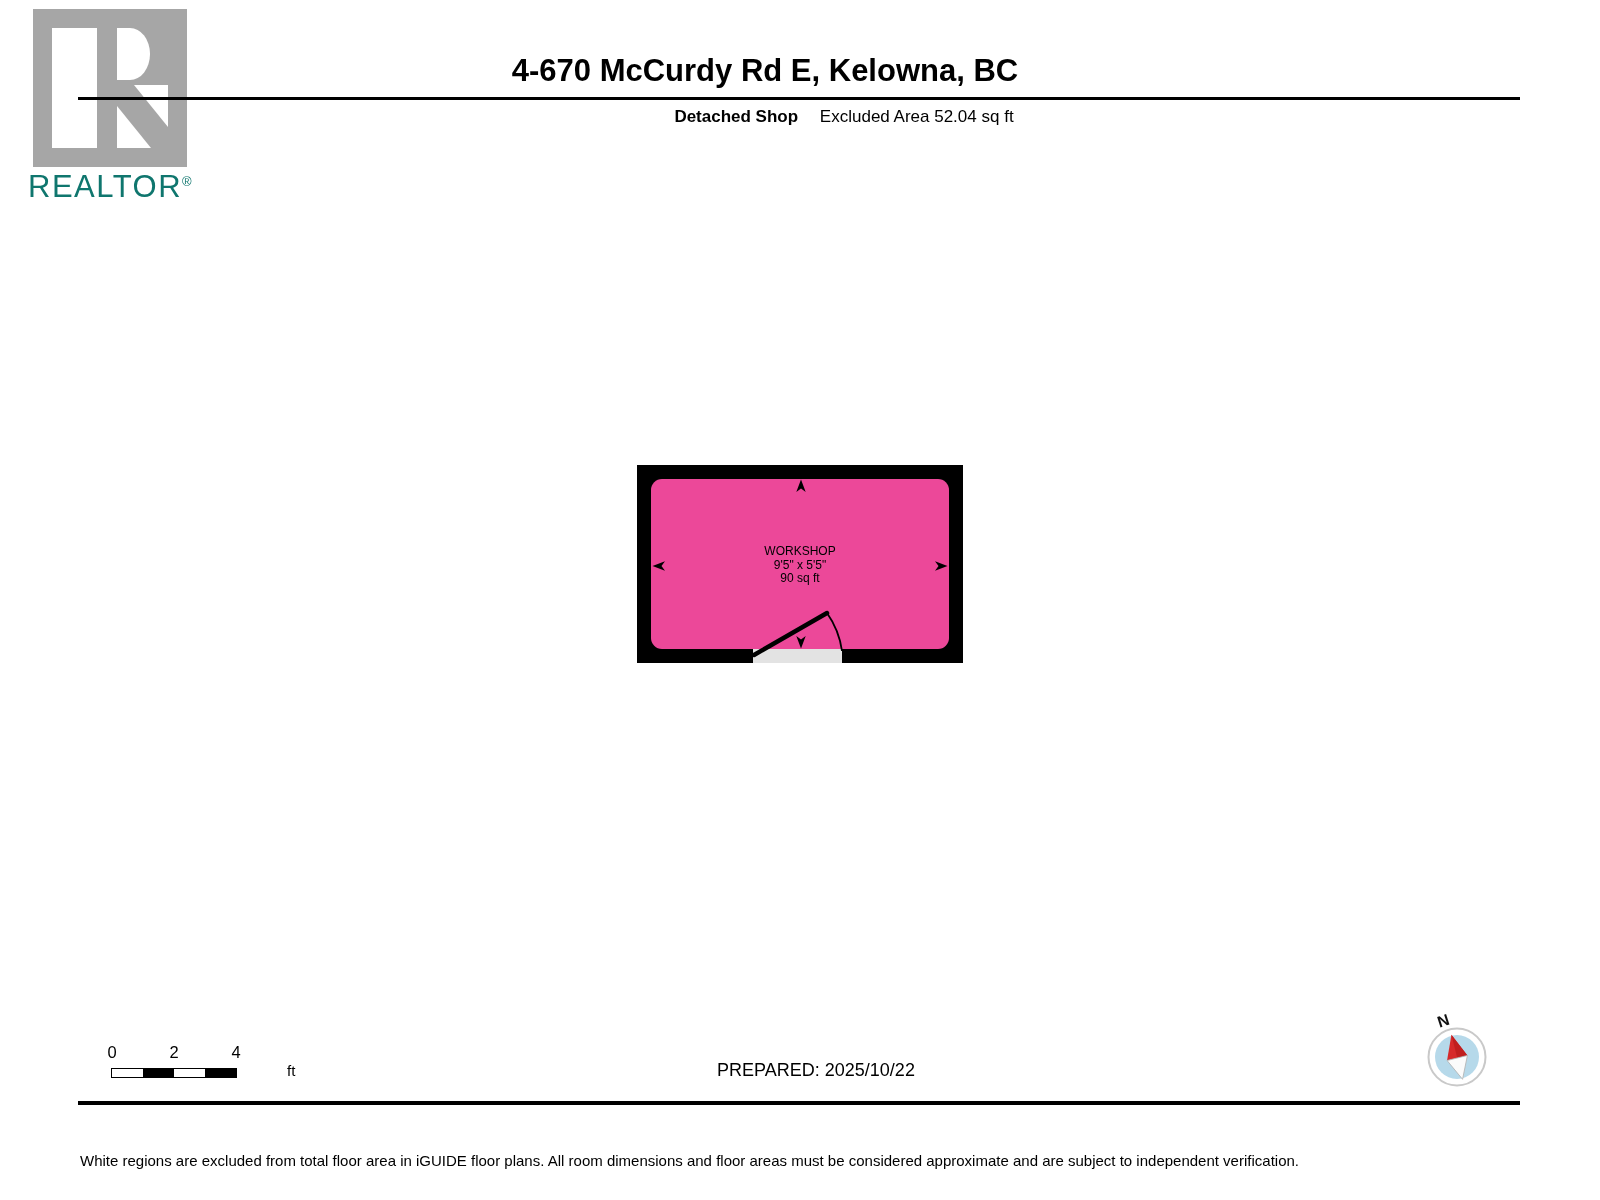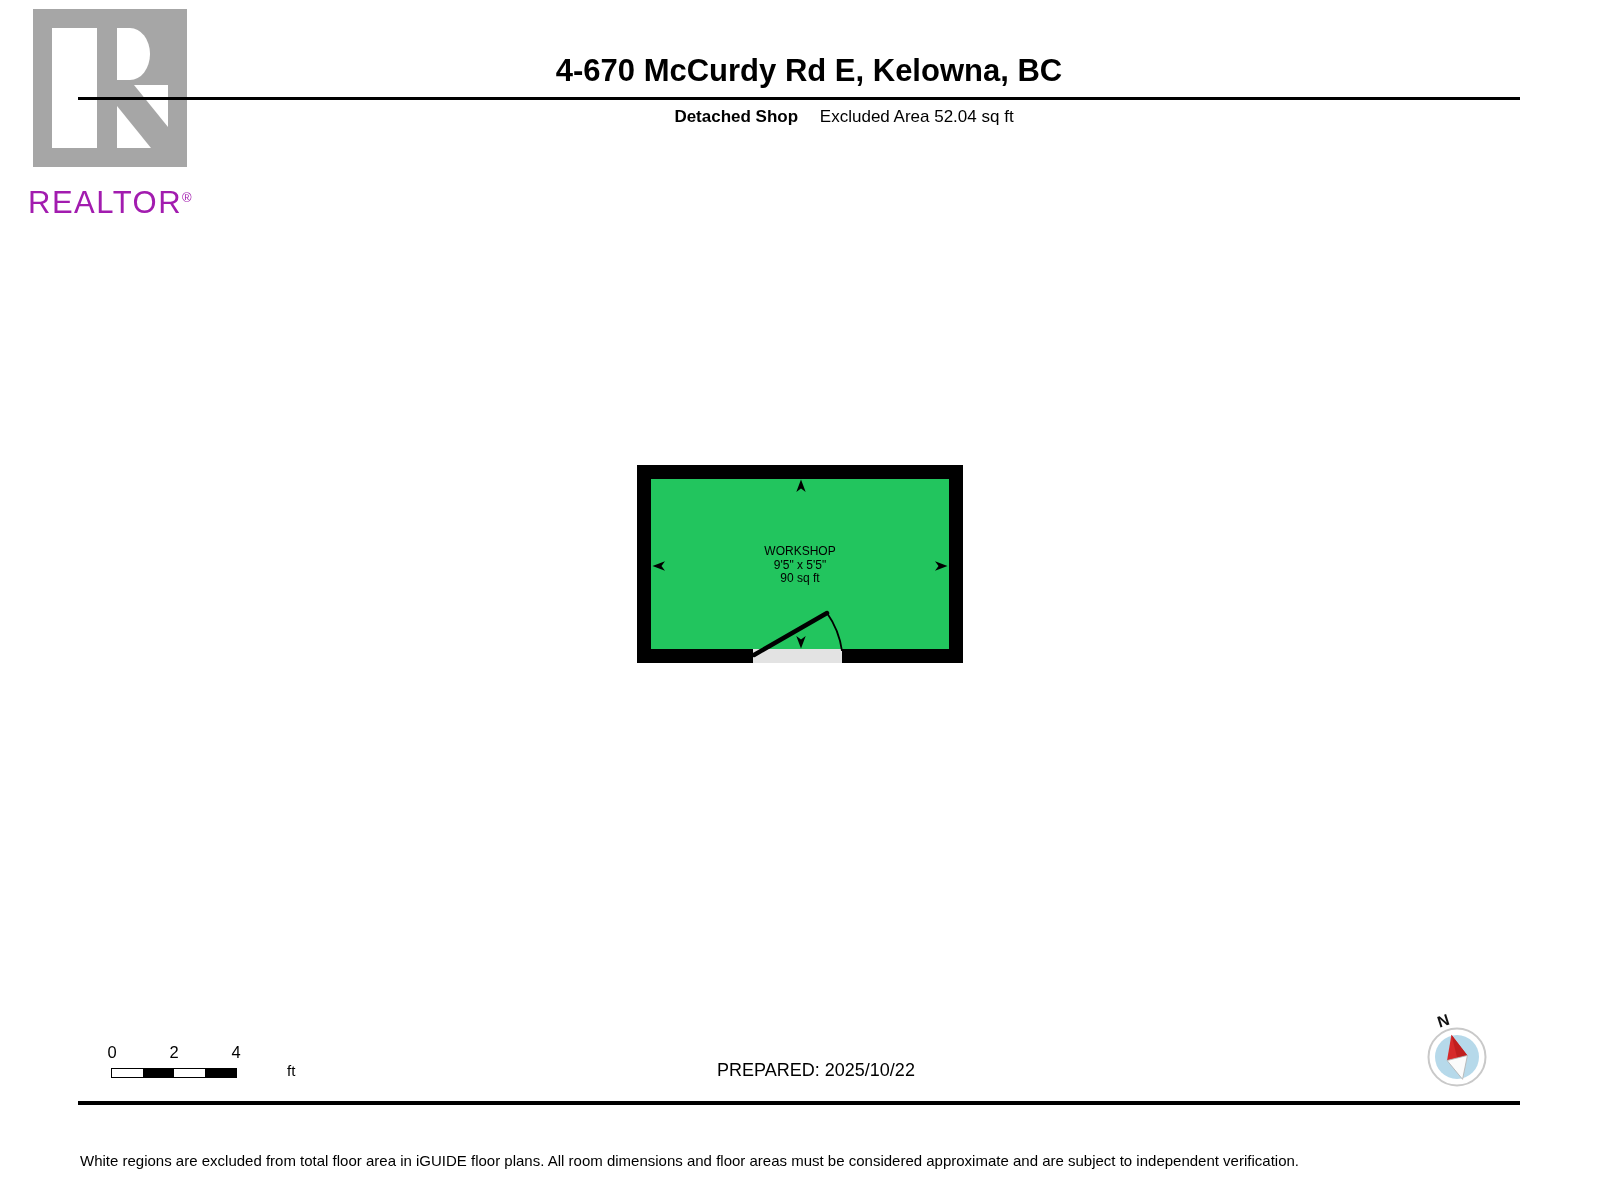--- a/index.html
+++ b/index.html
@@ -5,40 +5,40 @@
   html,body{margin:0;padding:0;}
   body{
     width:1600px;height:1200px;position:relative;background:#ffffff;
     font-family:"Liberation Sans", sans-serif;color:#000;overflow:hidden;
   }
   .abs{position:absolute;}
 
   
   #logo-square{left:33px;top:9px;width:154px;height:158px;}
   #logo-text{
-    left:28px;top:180px;width:176px;font-size:31px;line-height:36px;
-    color:#a21caf;letter-spacing:1.5px;white-space:nowrap;
+    left:28px;top:164px;width:176px;font-size:31px;line-height:36px;
+    color:#0f766e;letter-spacing:1.5px;white-space:nowrap;
   }
   #logo-text sup{font-size:13px;letter-spacing:0;}
 
   
   #page-title{
     left:0;top:49px;width:1530px;text-align:center;
-    font-size:31px;font-weight:bold;line-height:44px;letter-spacing:0;padding-left:44px;
+    font-size:31px;font-weight:bold;line-height:44px;letter-spacing:0;
   }
   #title-divider{left:78px;top:97px;width:1442px;height:3px;background:#000;}
   #subtitle{left:0;top:106px;width:1640px;text-align:center;font-size:17px;line-height:22px;white-space:nowrap;}
   #subtitle .plan-type{font-weight:bold;margin-left:48px;}
   #subtitle .excluded{margin-left:17px;font-weight:normal;}
 
   
   #floor-plan{left:637px;top:465px;width:326px;height:198px;background:#000;}
-  #room-interior{left:14px;top:14px;width:298px;height:170px;background:#22c55e;
+  #room-interior{left:14px;top:14px;width:298px;height:170px;background:#ec4899;
     display:flex;flex-direction:column;align-items:center;justify-content:center;
-    text-align:center;font-size:12px;line-height:13.5px;padding-top:3px;box-sizing:border-box;}
+    text-align:center;font-size:12px;line-height:13.5px;padding-top:3px;box-sizing:border-box;border-radius:11px;}
   #door-threshold{left:116px;top:184px;width:89px;height:14px;background:#e3e3e3;}
   #plan-overlay{left:0;top:0;width:326px;height:198px;}
 
   
   .scale-num{top:1042px;font-size:16.5px;transform:translateX(-50%);line-height:20px;}
   #scale-bar{left:111px;top:1068px;width:126px;height:10px;border:1.5px solid #000;
     box-sizing:border-box;display:flex;}
   #scale-bar .seg{flex:1;height:100%;}
   .seg.w{background:#fff;} .seg.b{background:#000;}
   #scale-unit{left:243px;top:1062px;font-size:15px;margin-left:44px;}

